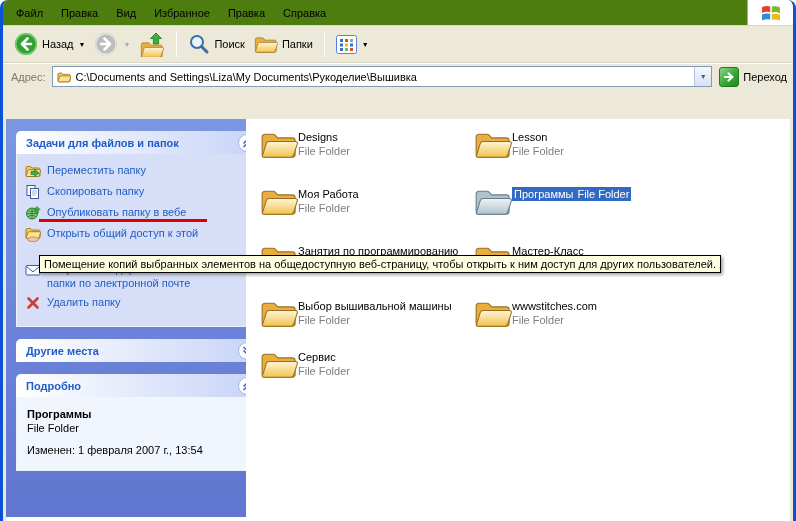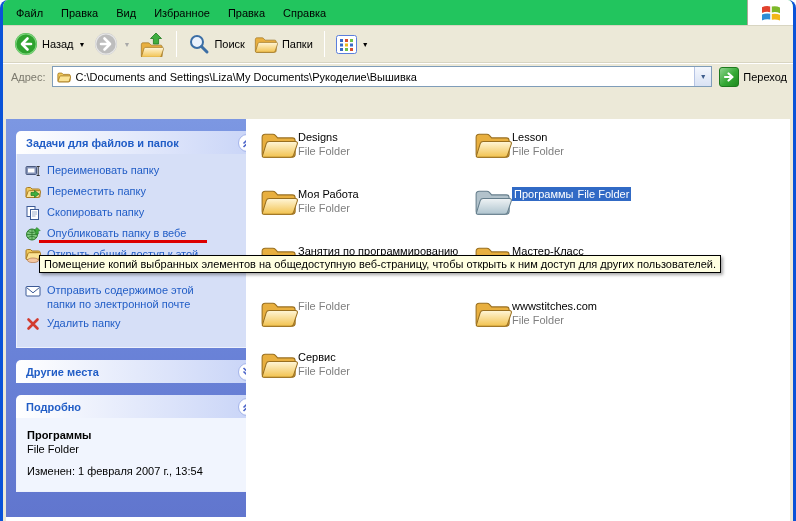--- a/index.html
+++ b/index.html
@@ -27,21 +27,21 @@
     width:21px; height:21px; border-radius:3px; border:1px solid #fff;
     display:flex; align-items:center; justify-content:center; position:relative;
     box-shadow:inset 0 0 1px rgba(255,255,255,.7);
   }
   .ctrl.minmax { background:linear-gradient(135deg,#7BA9F8 0%,#3566DA 55%,#1E4AB8 100%); }
   .ctrl.close  { background:linear-gradient(135deg,#F2A98C 0%,#E25830 55%,#C03010 100%); }
   .glyph-min { position:absolute; left:4px; bottom:4px; width:8px; height:3px; background:#fff; }
   .glyph-max { width:9px; height:9px; border:1px solid #fff; border-top:3px solid #fff; }
   .glyph-close { color:#fff; font-weight:bold; font-size:12px; line-height:1; }
   
-  .menubar { height:26px; background:#22c55e; display:flex; align-items:stretch; border-bottom:1px solid #D8D5C2; }
+  .menubar { height:26px; background:#4d7c0f; display:flex; align-items:stretch; border-bottom:1px solid #D8D5C2; }
   .menu-items { display:flex; align-items:center; flex:1; padding-left:4px; }
   .menu-item { padding:3px 9px; color:#000; cursor:default; }
   .winlogo { width:46px; background:#fff; border-left:1px solid #ACA899; display:flex; align-items:center; justify-content:center; }
   
   .toolbar { height:37px; background:#ECE9D8; display:flex; align-items:center; padding-left:8px; gap:3px; border-bottom:1px solid #D8D5C2; }
   .tb-btn { display:flex; align-items:center; gap:4px; padding:2px 3px; color:#000; }
   .tb-label { font-size:11px; }
   .drop { font-size:7px; color:#000; margin-left:1px; }
   .drop.disabled { color:#A8A8A8; }
   .tb-sep { width:1px; height:26px; background:#C6C3B0; margin:0 5px; border-right:1px solid #fff; }
@@ -271,26 +271,20 @@
           <span>Задачи для файлов и папок</span>
           <span class="chev-btn">
             <svg width="14" height="14">
                 <use href="#sym-chev-up"></use>
               </svg>
           </span>
         </div>
         <div class="panel-body">
           <div class="task">
             <svg class="ticon" width="16" height="16">
-                <use href="#sym-rename"></use>
-              </svg>
-            <span class="tlabel">Переименовать папку</span>
-          </div>
-          <div class="task">
-            <svg class="ticon" width="16" height="16">
                 <use href="#sym-move"></use>
               </svg>
             <span class="tlabel">Переместить папку</span>
           </div>
           <div class="task">
             <svg class="ticon" width="16" height="16">
                 <use href="#sym-copy"></use>
               </svg>
             <span class="tlabel">Скопировать папку</span>
           </div>
@@ -405,20 +399,21 @@
             <div class="fname">Мастер-Класс</div>
             <div class="ftype">File Folder</div>
           </div>
       </div>
 
       <div class="tile" style="left:14px; top:178px;">
         <svg width="38" height="32" viewBox="0 0 36 30">
             <use href="#sym-folder"></use>
           </svg>
         <div class="labels">
+            <div class="fname">Выбор вышивальной машины</div>
             <div class="ftype">File Folder</div>
           </div>
       </div>
       <div class="tile" style="left:228px; top:178px;">
         <svg width="38" height="32" viewBox="0 0 36 30">
             <use href="#sym-folder"></use>
           </svg>
         <div class="labels">
             <div class="fname">wwwstitches.com</div>
             <div class="ftype">File Folder</div>

